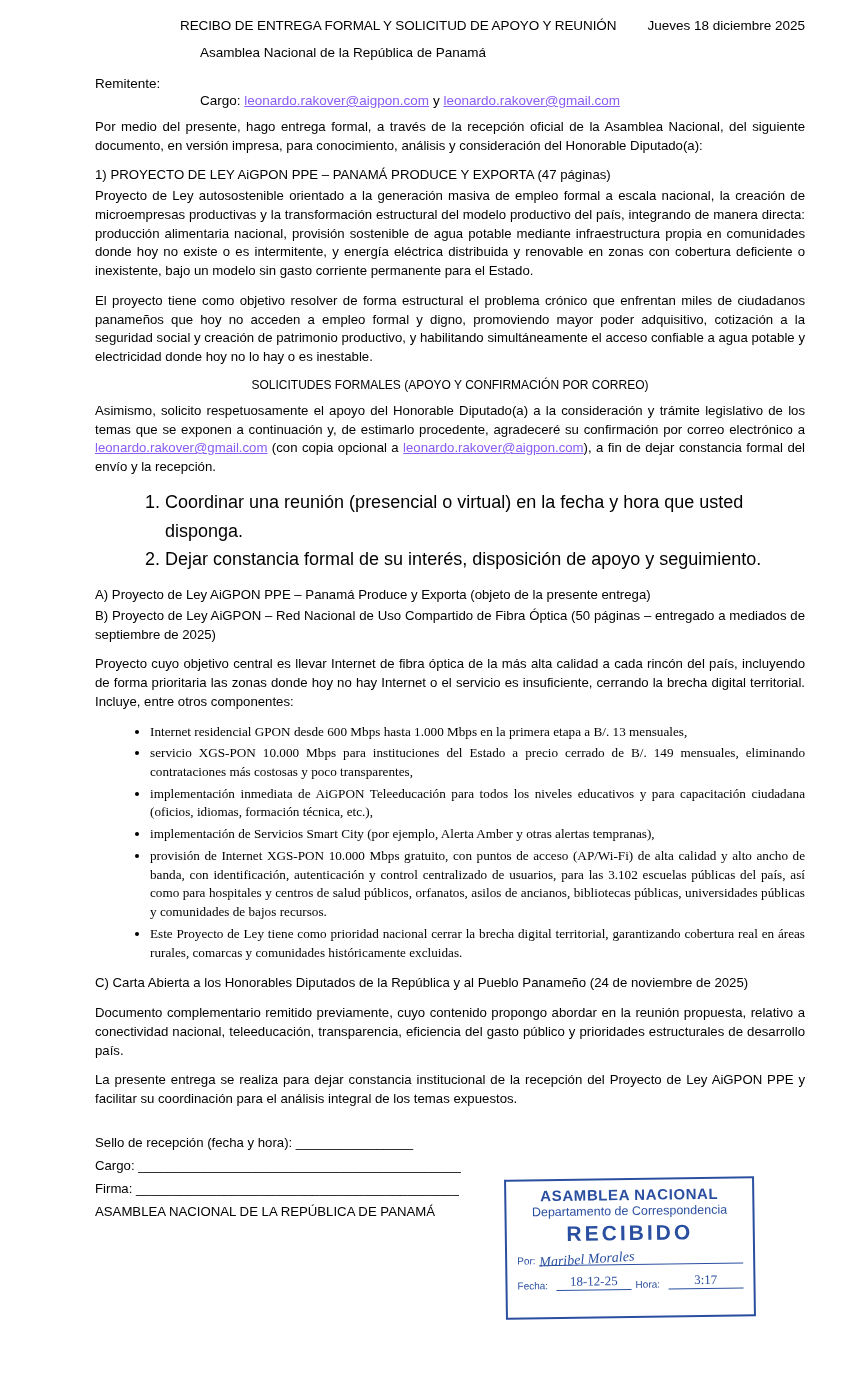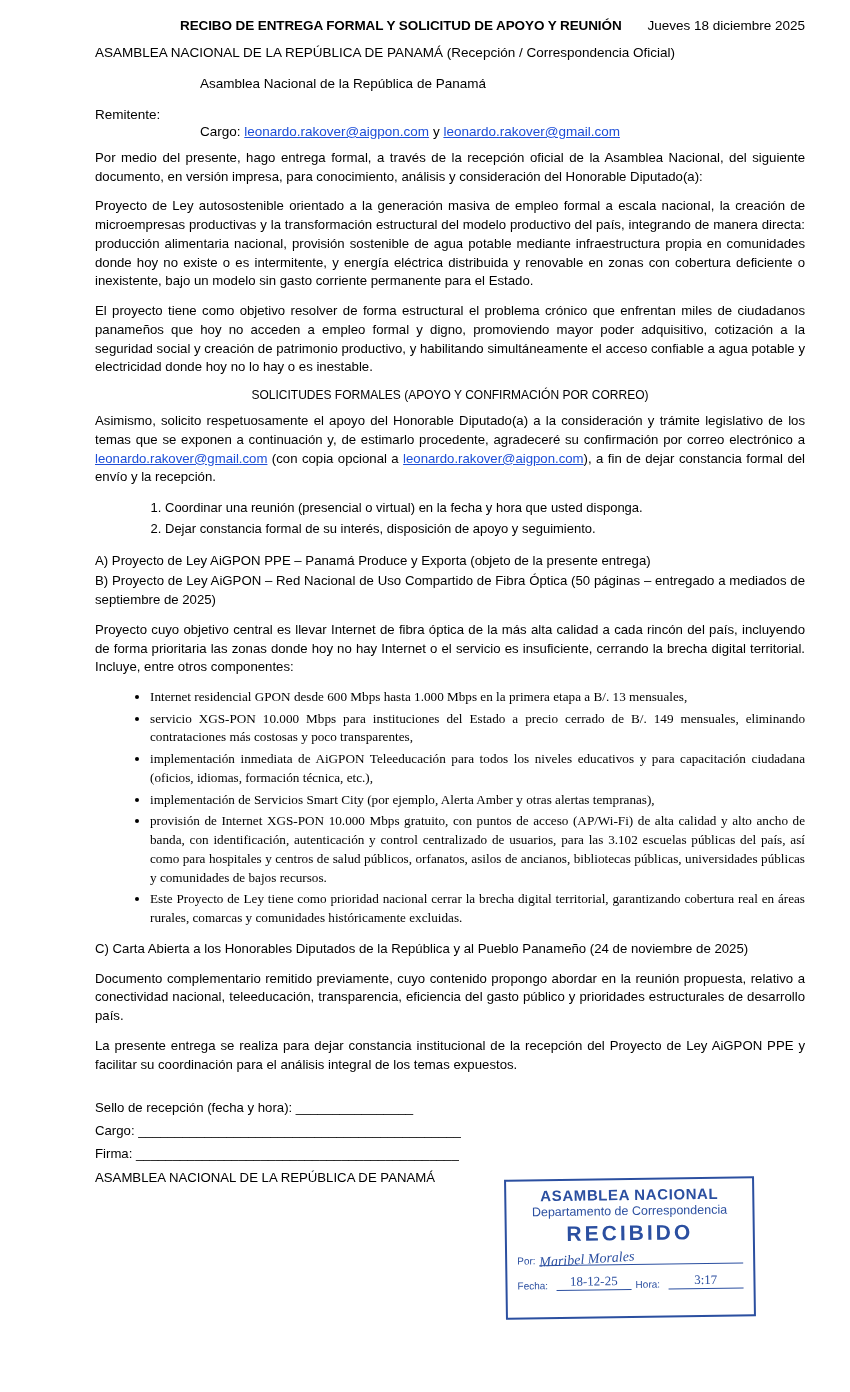--- a/index.html
+++ b/index.html
@@ -29,21 +29,21 @@
     width: 710px;
   }
   .hdr-row {
     display: flex;
     justify-content: space-between;
     align-items: baseline;
     margin-bottom: 12px;
   }
   .doc-title {
     font-family: "Liberation Sans", sans-serif;
-    font-weight: bold;
+    font-weight: normal;
     font-size: 13.5px;
     letter-spacing: -0.1px;
     margin-left: 85px;
     text-align: right;
   }
   .doc-date {
     font-family: "Liberation Sans", sans-serif;
     font-size: 13.5px;
   }
   .org-line {
@@ -60,40 +60,40 @@
   .kv .k {
     width: 105px;
     flex: 0 0 105px;
   }
   .kv .v {
     flex: 1;
   }
   .bold { font-weight: bold; }
   .block-gap { height: 14px; }
   .link {
-    color: #1d4ed8;
+    color: #8b5cf6;
     text-decoration: underline;
   }
   p.para {
     font-family: "Liberation Sans", sans-serif;
     font-size: 13.2px;
     line-height: 1.42;
     margin: 0 0 11px 0;
     text-align: justify;
   }
   p.tight { margin-bottom: 2px; }
   .center {
     text-align: center;
     font-family: Liberation Sans, sans-serif;
     font-size: 12px;
     margin: 6px 0 10px 0;
   }
   ol.numlist {
     font-family: "Liberation Sans", sans-serif;
-    font-size: 13px;
+    font-size: 18px;
     margin: 6px 0 12px 0;
     padding-left: 70px;
     line-height: 1.6;
   }
   ul.bullets {
     font-family: Liberation Serif, serif;
     font-size: 13.2px;
     margin: 6px 0 12px 0;
     padding-left: 55px;
     line-height: 1.42;
@@ -176,21 +176,20 @@
 <body>
 
 <div class="page">
   <div class="content">
 
     <div class="hdr-row">
       <div class="doc-title">RECIBO DE ENTREGA FORMAL Y SOLICITUD DE APOYO Y REUNIÓN</div>
       <div class="doc-date">Jueves 18 diciembre 2025</div>
     </div>
 
-    <div class="org-line">ASAMBLEA NACIONAL DE LA REPÚBLICA DE PANAMÁ  (Recepción / Correspondencia Oficial)</div>
 
     <div class="kv">
       <div class="k"></div>
       <div class="v">Asamblea Nacional de la República de Panamá</div>
     </div>
 
     <div class="block-gap"></div>
 
     <div class="kv">
       <div class="k">Remitente:</div>
@@ -202,20 +201,21 @@
         <a class="link" href="#">leonardo.rakover@aigpon.com</a>
         <span>y</span>
         <a class="link" href="#">leonardo.rakover@gmail.com</a>
       </div>
     </div>
 
     <div style="height:8px"></div>
 
     <p class="para">Por medio del presente, hago entrega formal, a través de la recepción oficial de la Asamblea Nacional, del siguiente documento, en versión impresa, para conocimiento, análisis y consideración del Honorable Diputado(a):</p>
 
+    <p class="para tight">1) PROYECTO DE LEY AiGPON PPE – PANAMÁ PRODUCE Y EXPORTA (47 páginas)</p>
     <p class="para">Proyecto de Ley autosostenible orientado a la generación masiva de empleo formal a escala nacional, la creación de microempresas productivas y la transformación estructural del modelo productivo del país, integrando de manera directa: producción alimentaria nacional, provisión sostenible de agua potable mediante infraestructura propia en comunidades donde hoy no existe o es intermitente, y energía eléctrica distribuida y renovable en zonas con cobertura deficiente o inexistente, bajo un modelo sin gasto corriente permanente para el Estado.</p>
     <p class="para">El proyecto tiene como objetivo resolver de forma estructural el problema crónico que enfrentan miles de ciudadanos panameños que hoy no acceden a empleo formal y digno, promoviendo mayor poder adquisitivo, cotización a la seguridad social y creación de patrimonio productivo, y habilitando simultáneamente el acceso confiable a agua potable y electricidad donde hoy no lo hay o es inestable.</p>
 
     <div class="center">SOLICITUDES FORMALES (APOYO Y CONFIRMACIÓN POR CORREO)</div>
 
     <p class="para"><span>Asimismo, solicito respetuosamente el apoyo del Honorable Diputado(a) a la consideración y trámite legislativo de los temas que se exponen a continuación y, de estimarlo procedente, agradeceré su confirmación por correo electrónico a </span><a class="link" href="#">leonardo.rakover@gmail.com</a><span> (con copia opcional a </span><a class="link" href="#">leonardo.rakover@aigpon.com</a><span>), a fin de dejar constancia formal del envío y la recepción.</span></p>
 
     <ol class="numlist">
       <li>Coordinar una reunión (presencial o virtual) en la fecha y hora que usted disponga.</li>
       <li>Dejar constancia formal de su interés, disposición de apoyo y seguimiento.</li>

